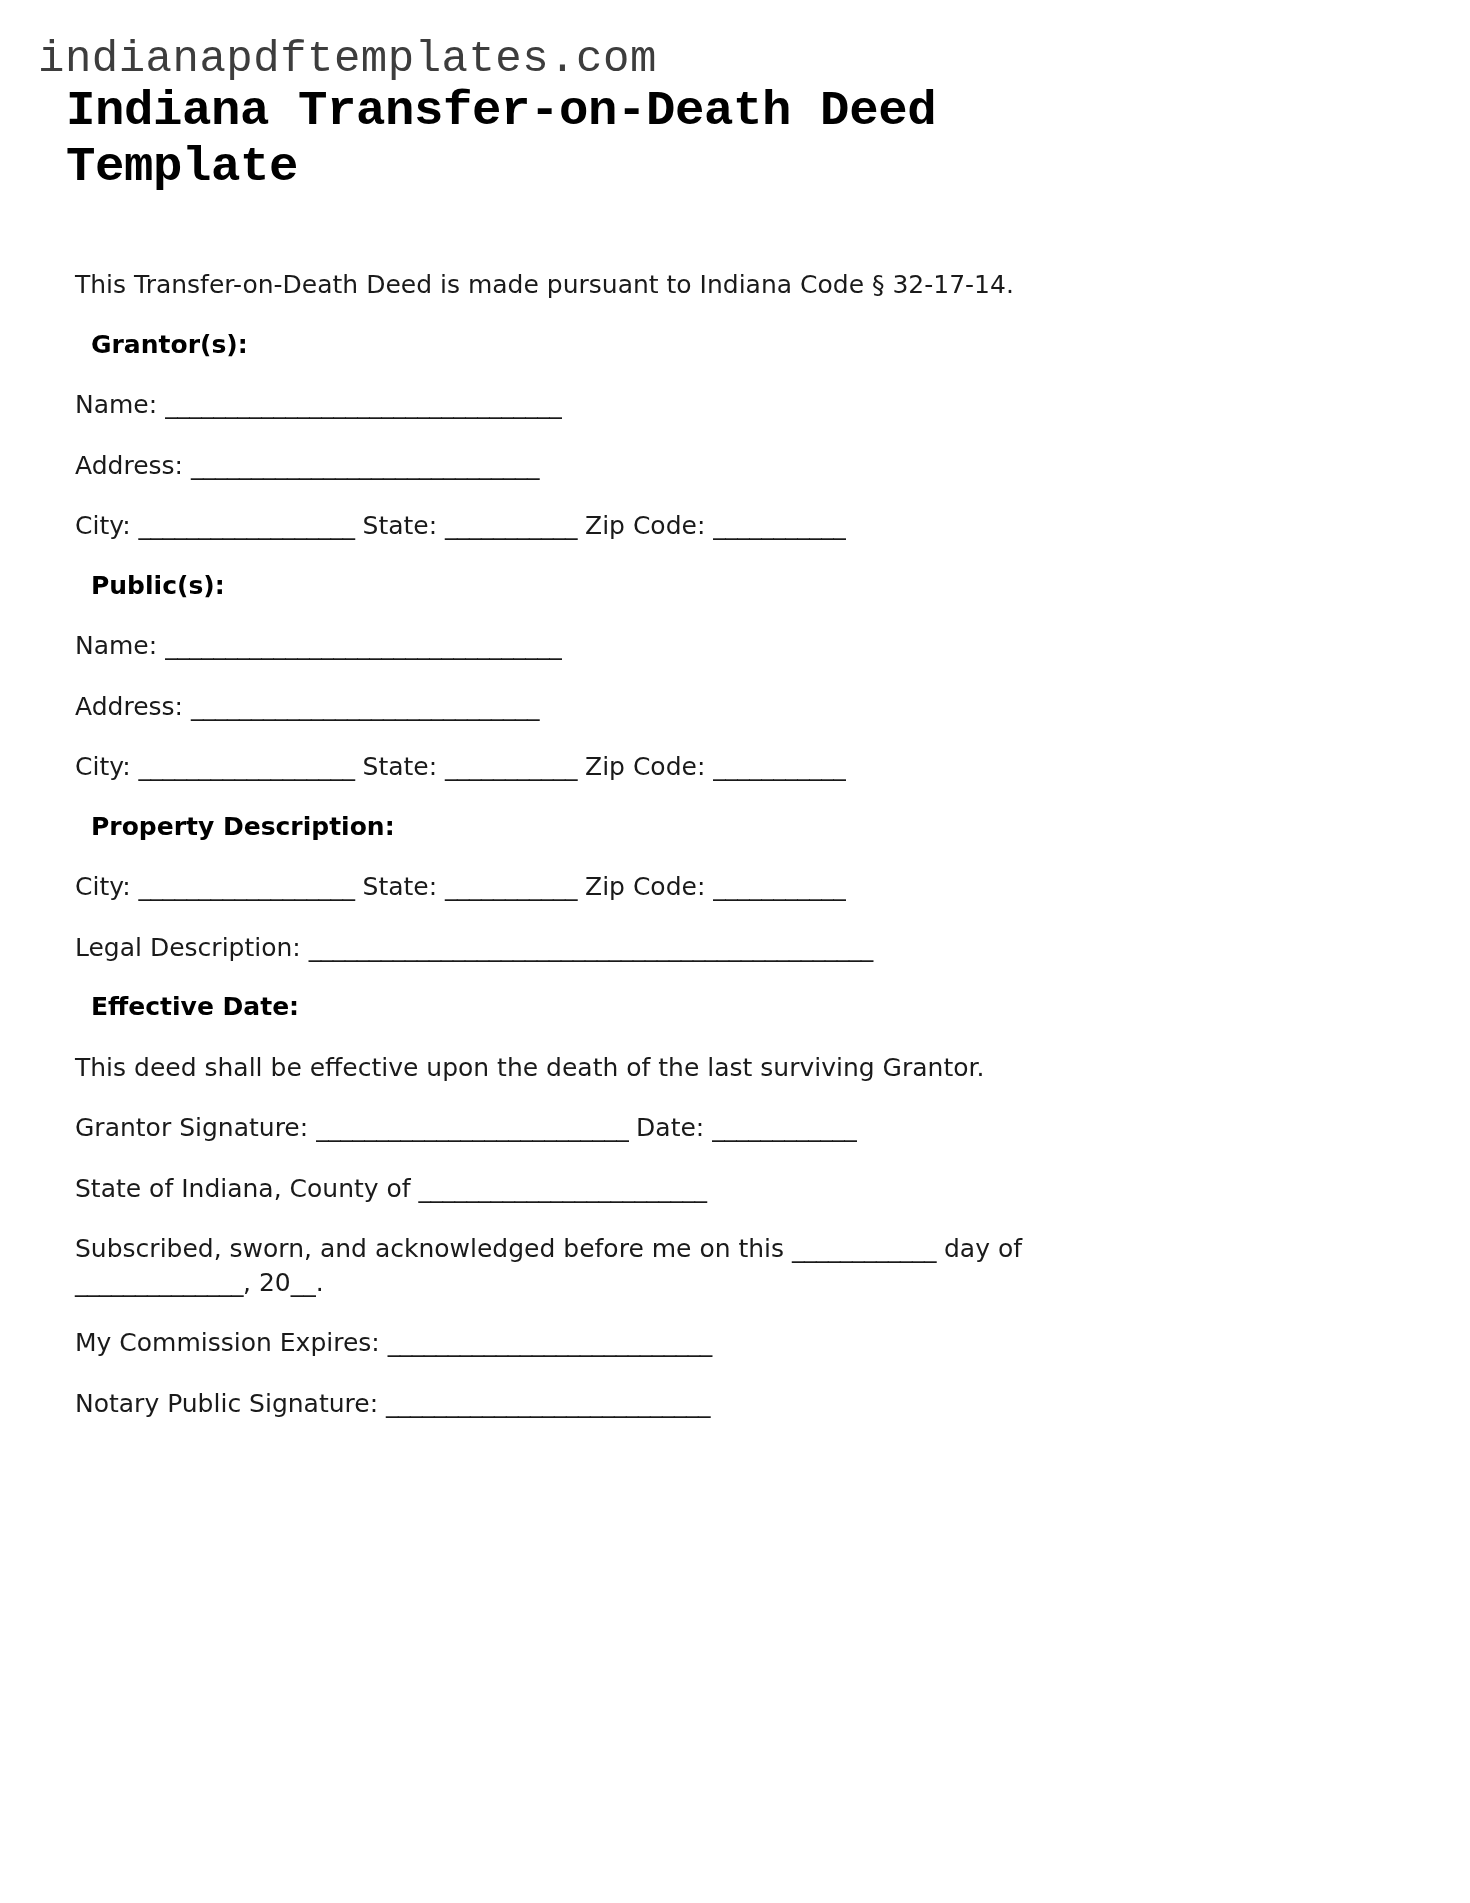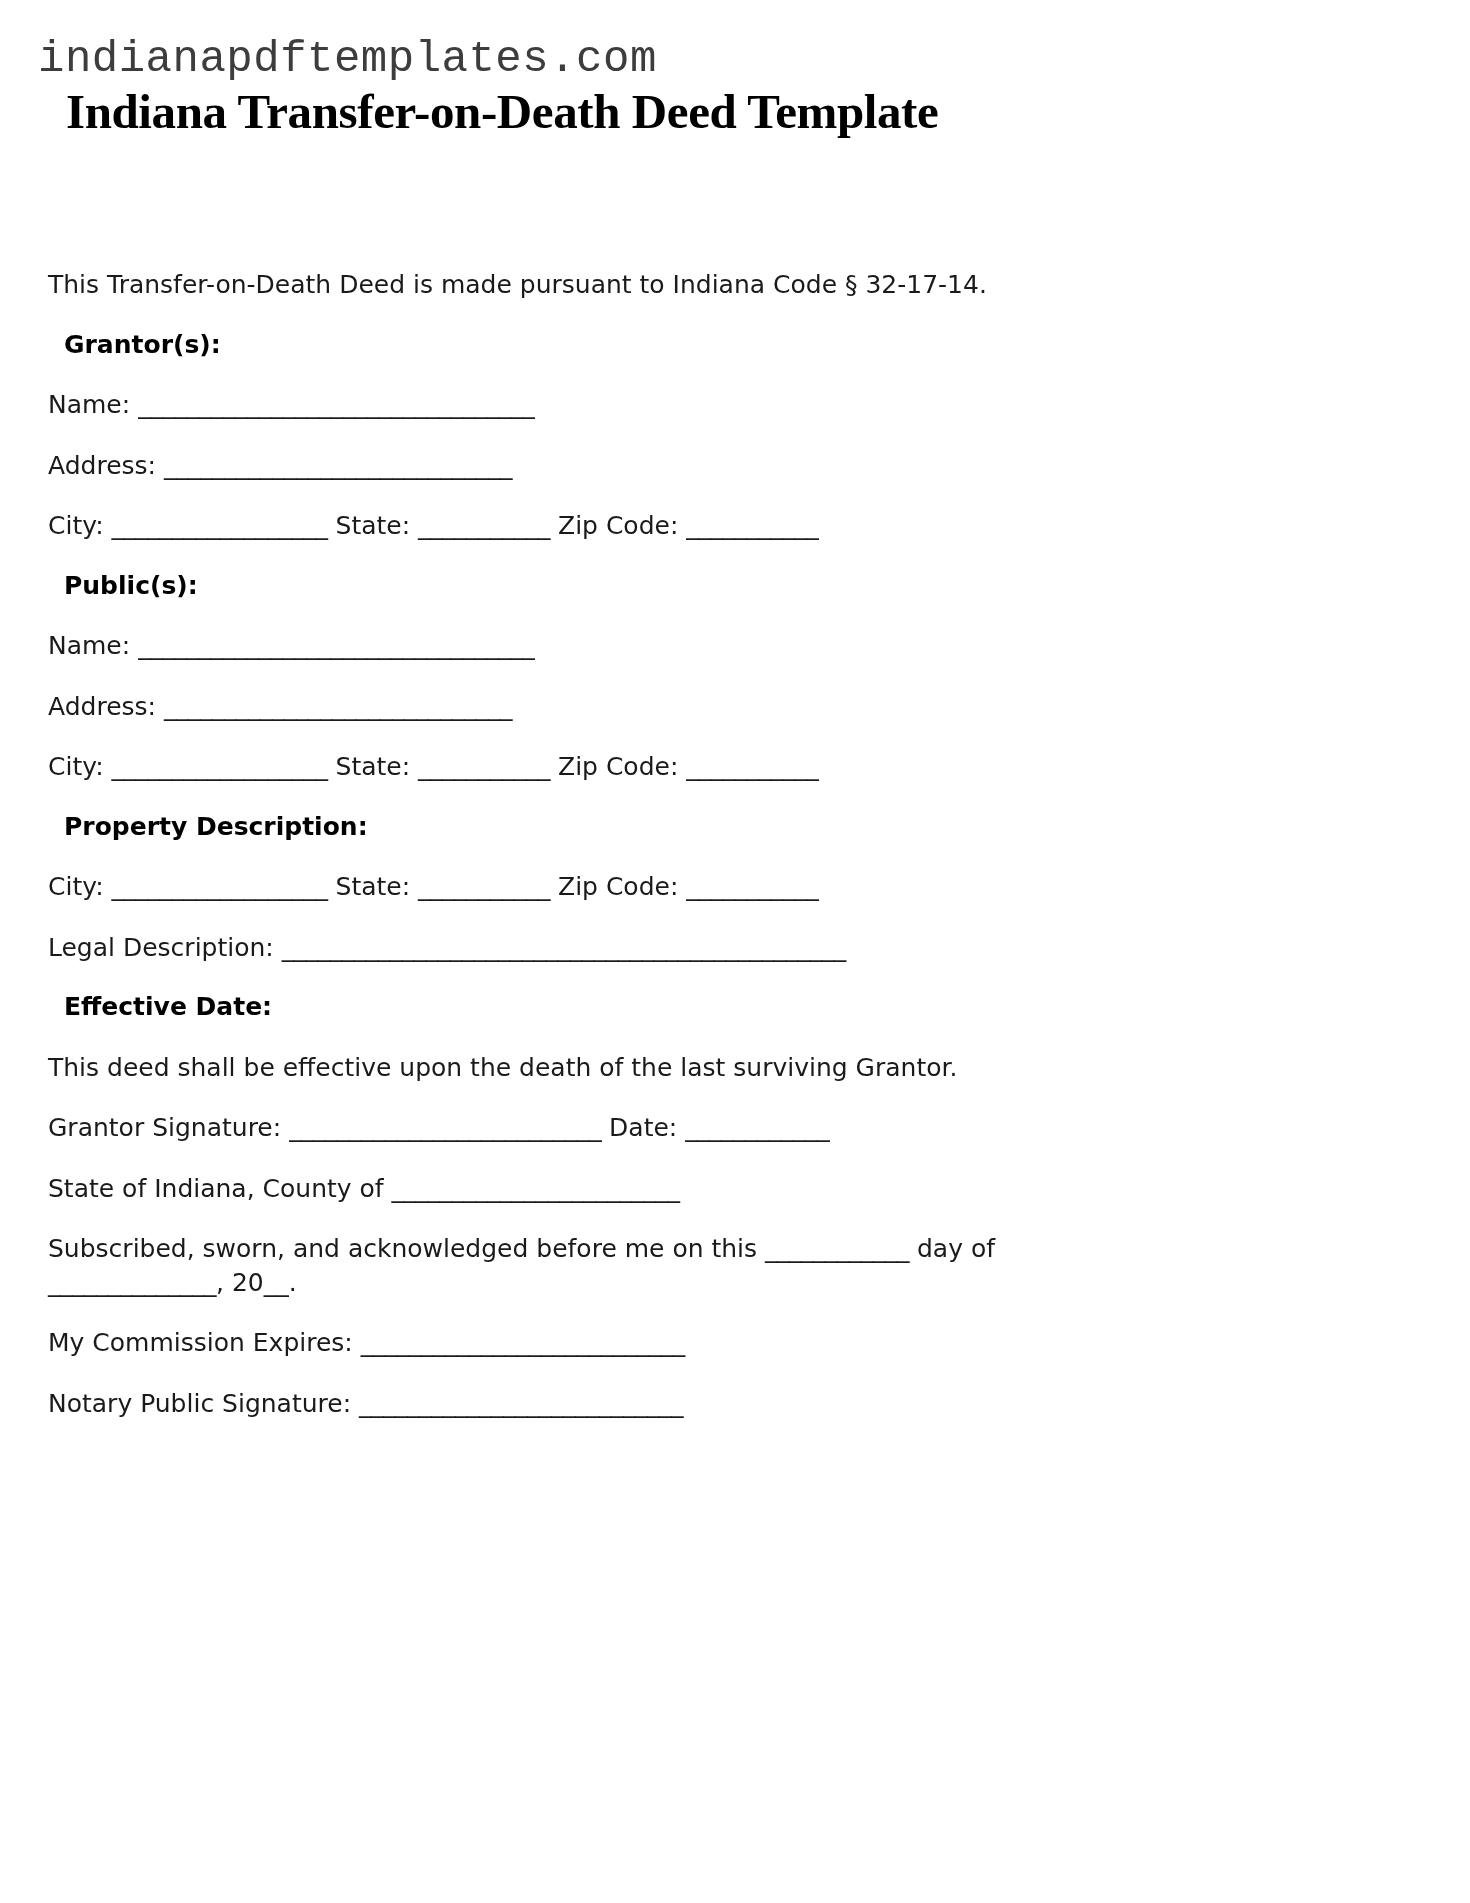--- a/index.html
+++ b/index.html
@@ -25,30 +25,30 @@
     line-height: 1.05;
     letter-spacing: 0.5px;
     color: #3d3d3d;
     white-space: nowrap;
   }
   .doc-title {
     position: absolute;
     left: 66px;
     top: 84px;
     width: 1010px;
-    font-family: Liberation Serif, serif;
+    font-family: Liberation Mono, monospace;
     font-weight: bold;
     font-size: 49px;
     line-height: 1.14;
     color: #000000;
     letter-spacing: -0.4px;
   }
   .body-block {
     position: absolute;
-    left: 48px;
+    left: 75px;
     top: 268px;
     width: 1030px;
     font-family: "DejaVu Sans", "Liberation Sans", sans-serif;
     font-size: 25px;
     color: #1a1a1a;
   }
   .para {
     margin: 0 0 27px 0;
     line-height: 1.34;
     white-space: pre-wrap;

